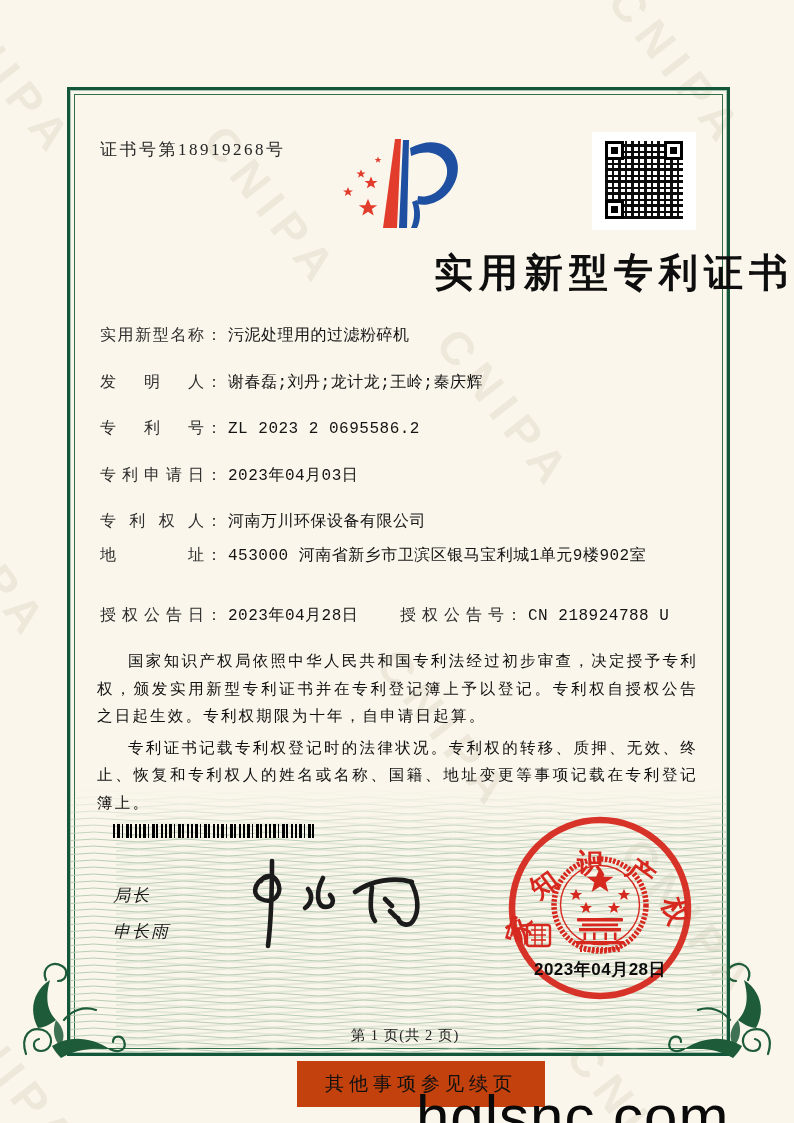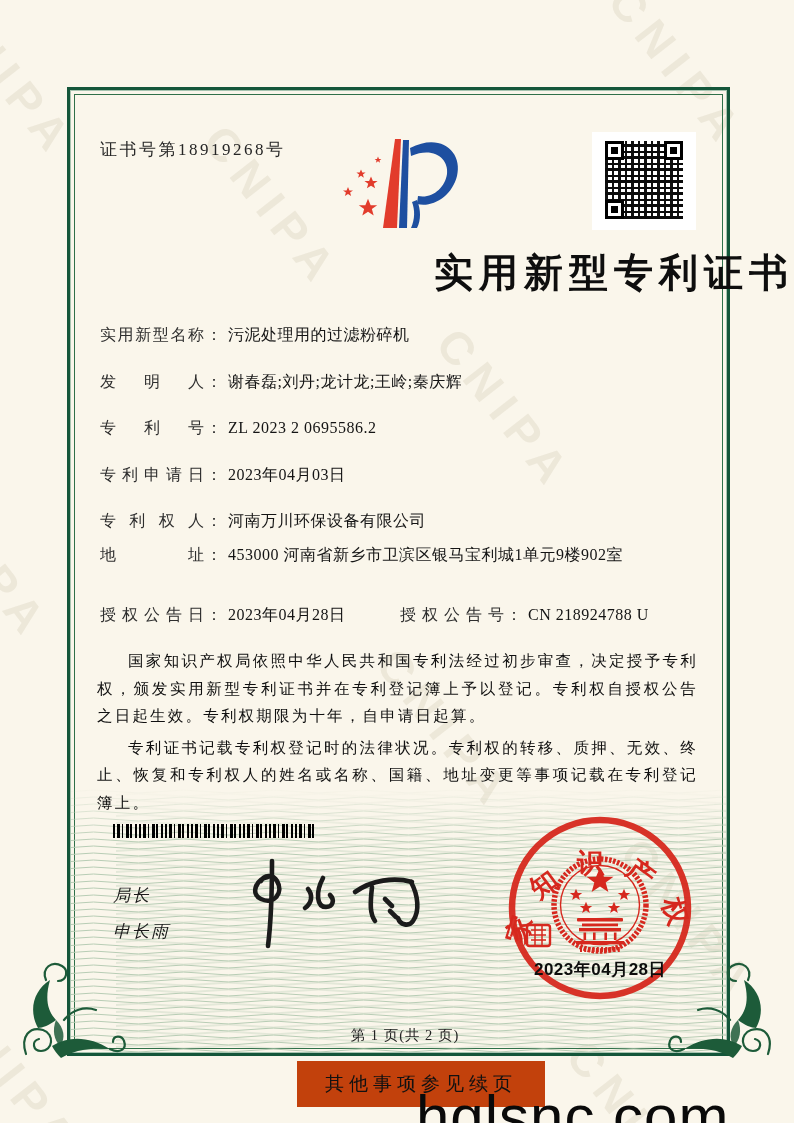--- a/index.html
+++ b/index.html
@@ -33,21 +33,21 @@
     background:
       repeating-linear-gradient(0deg,#0b0b0b 0 3px,transparent 3px 6px,#0b0b0b 6px 8px,transparent 8px 12px),
       repeating-linear-gradient(90deg,#111 0 3px,#fff 3px 7px,#111 7px 9px,#fff 9px 13px);}
   .finder{position:absolute;width:19px;height:19px;border:3px solid #000;background:#fff;box-sizing:border-box;}
   .finder::after{content:"";position:absolute;inset:3px;background:#000;}
   .f-tl{left:0;top:0}.f-tr{right:0;top:0}.f-bl{left:0;bottom:0}
   .title{position:absolute;left:0;right:0;top:246px;text-align:right;
     font-size:39px;font-weight:bold;letter-spacing:6px;color:#0e0e0e;}
   
   .fields{position:absolute;left:100px;top:325px;width:600px;font-size:16px;}
-  .frow{position:absolute;left:0;white-space:nowrap;}
+  .frow{position:absolute;left:0;white-space:nowrap;font-family:Liberation Mono, monospace;}
   .flabel{display:inline-block;width:104px;color:#2e2e2e;
     text-align:justify;text-align-last:justify;vertical-align:bottom;}
   .fcolon{display:inline-block;margin:0 6px 0 2px;color:#2e2e2e;}
   .fvalue{color:#141414;letter-spacing:.5px;}
   .pair2{position:absolute;left:300px;top:0;white-space:nowrap;}
   
   .paras{position:absolute;left:97px;top:647px;width:601px;
     font-size:15.5px;line-height:1.78;letter-spacing:2.2px;text-align:justify;color:#101010;}
   .paras p{margin:0 0 4px 0;text-indent:2em;}
   

